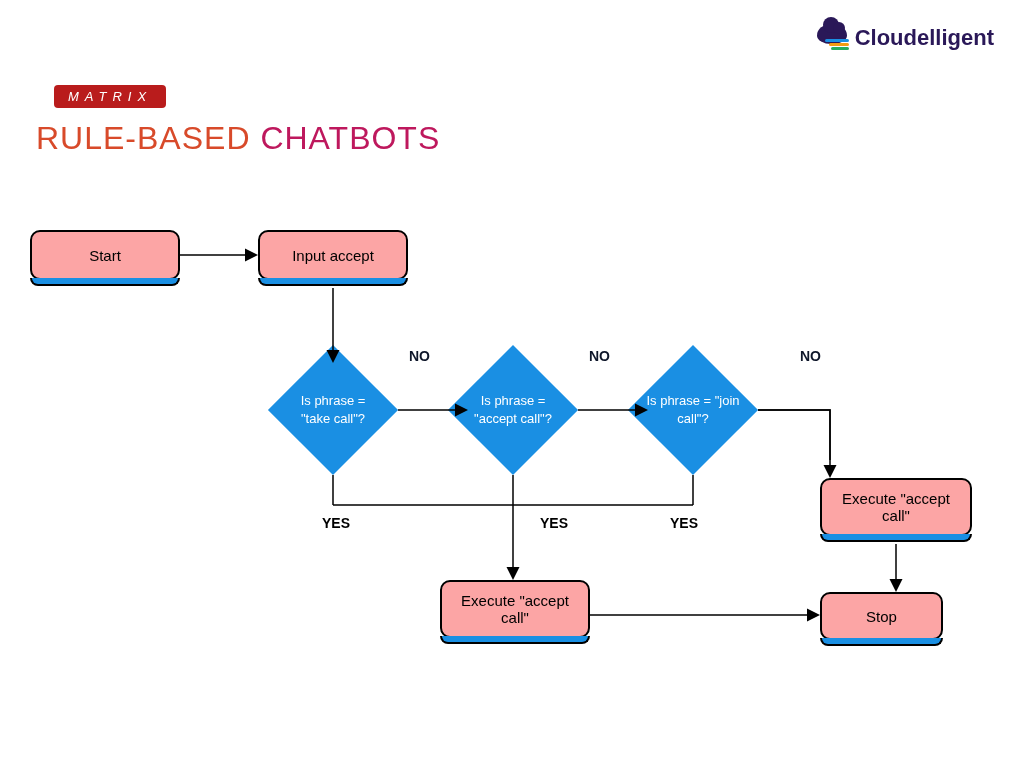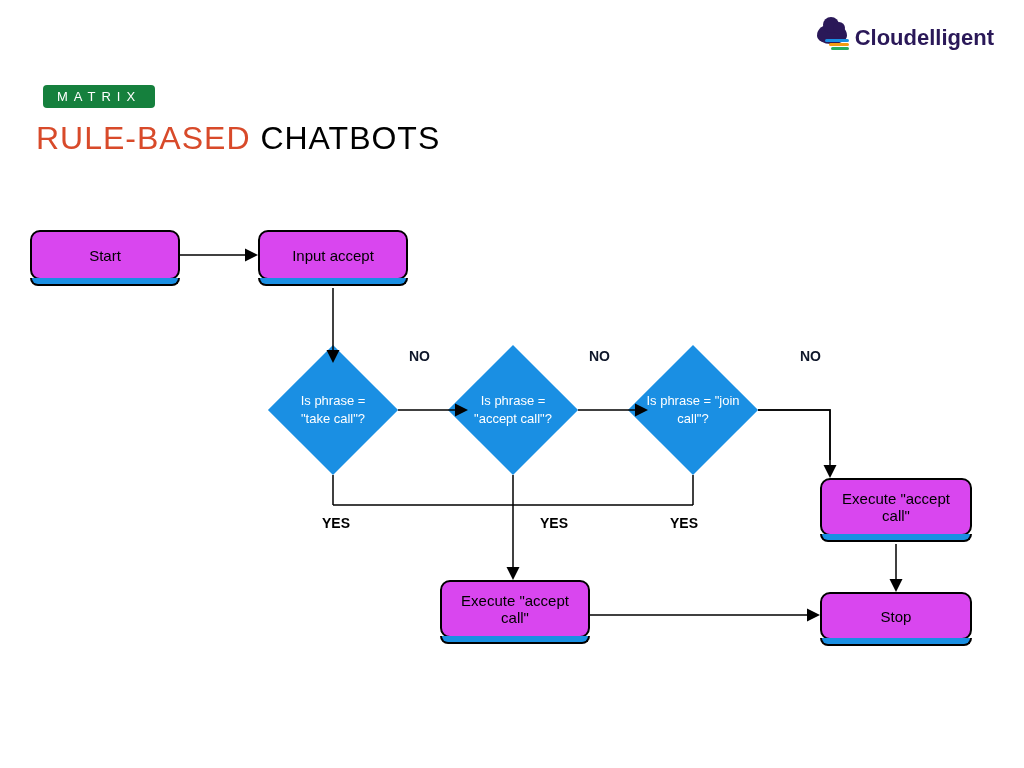--- a/index.html
+++ b/index.html
@@ -1,34 +1,34 @@
 <!DOCTYPE html>
 <html><head>
 <meta charset="utf-8">
 <style>
 * { margin: 0; padding: 0; box-sizing: border-box; }
 body { font-family: Arial, Helvetica, sans-serif; width: 1024px; height: 768px; background: #fff; position: relative; }
 
-.badge { position:absolute; left:43px; top:85px; background:#15803d; color:#fff; padding:4px 14px; border-radius:4px; font-size:13px; letter-spacing:6px; font-weight:500; }
+.badge { position:absolute; left:54px; top:85px; background:#b91c1c; color:#fff; padding:4px 14px; border-radius:4px; font-size:13px; letter-spacing:6px; font-weight:500;font-style:italic; }
 .title { position:absolute; left:36px; top:120px; font-size:32px; font-weight:500; letter-spacing:1px; }
 .title .rule { color:#D84A2A;margin-top:20px; }
-.title .chat { color:#000000; }
+.title .chat { color:#be185d; }
 
 .logo { position:absolute; right:30px; top:24px; display:flex; align-items:center; }
 .logo-text { font-size:22px; font-weight:600; color:#2A1858; }
 .cloud-icon { width:38px; height:28px; position:relative; }
 .cloud-icon .cloud { position:absolute; left:0; top:0; width:30px; height:20px; background:#2A1858; border-radius:50% 50% 50% 50% / 60% 60% 45% 45%; }
 .cloud-icon .cloud::before { content:""; position:absolute; left:6px; top:-7px; width:16px; height:16px; background:#2A1858; border-radius:50%; }
 .cloud-icon .cloud::after { content:""; position:absolute; left:16px; top:-2px; width:12px; height:12px; background:#2A1858; border-radius:50%; }
 .cloud-icon .bar { position:absolute; left:8px; height:3px; border-radius:2px; }
 .cloud-icon .b1 { top:15px; width:24px; background:#1A8FE3; }
 .cloud-icon .b2 { top:19px; width:20px; left:12px; background:#F39C12; }
 .cloud-icon .b3 { top:23px; width:18px; left:14px; background:#27AE60; }
 
-.node { position:absolute; border:2px solid #000; border-radius:10px; background:#d946ef; text-align:center; display:flex; align-items:center; justify-content:center; font-size:15px; padding:4px 6px; }
+.node { position:absolute; border:2px solid #000; border-radius:10px; background:#fca5a5; text-align:center; display:flex; align-items:center; justify-content:center; font-size:15px; padding:4px 6px; }
 .node .under { position:absolute; left:-2px; right:-2px; bottom:-8px; height:8px; background:#1A8FE3; border:2px solid #000; border-top:none; border-radius:0 0 10px 10px; }
 
 .diamond { position:absolute; width:130px; height:130px; }
 .diamond .shape { width:92px; height:92px; background:#1A8FE3; transform:rotate(45deg); position:absolute; left:19px; top:19px; }
 .diamond .dtext { position:absolute; inset:0; display:flex; align-items:center; justify-content:center; color:#fff; font-size:13px; text-align:center; padding:18px; line-height:1.35; }
 
 .lbl { position:absolute; font-size:14px; font-weight:700; }
 .lbl.no { color:#0f172a; }
 .lbl.yes { color:#000000; }
 
@@ -82,21 +82,21 @@
 <div class="lbl yes" style="left:670px; top:515px;">YES</div>
 
 <div class="node" style="left:440px; top:580px; width:150px; height:58px;">
   <span>Execute "accept call"</span>
   <div class="under"></div>
 </div>
 <div class="node" style="left:820px; top:478px; width:152px; height:58px;">
   <span>Execute "accept call"</span>
   <div class="under"></div>
 </div>
-<div class="node" style="left:820px; top:592px; width:152px; height:48px;">
+<div class="node" style="left:820px; top:592px; width:123px; height:48px;">
   <span>Stop</span>
   <div class="under"></div>
 </div>
 
 <svg class="arrows">
   <defs>
     <marker id="ah" markerWidth="9" markerHeight="9" refX="7" refY="4.5" orient="auto">
       <path d="M0,0 L9,4.5 L0,9 z" fill="#000"></path>
     </marker>
   </defs>

